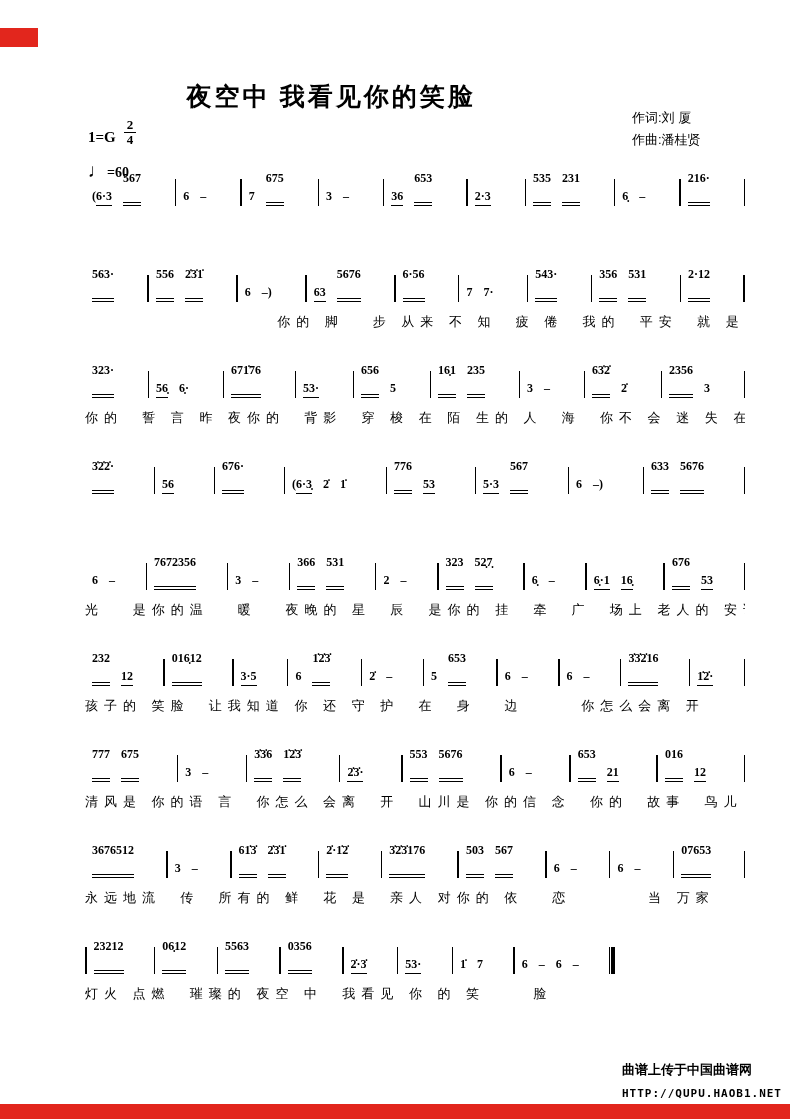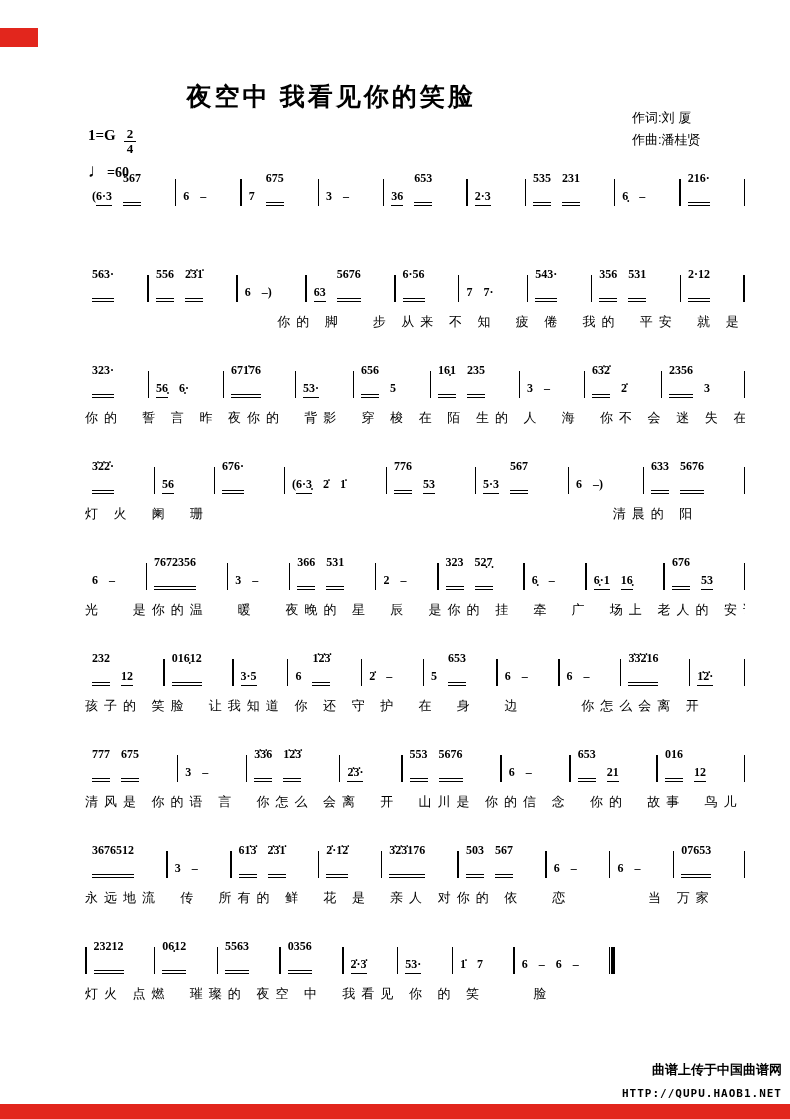--- a/index.html
+++ b/index.html
@@ -7,21 +7,21 @@
     width:790px;height:1119px;position:relative;background:#ffffff;
     font-family:"Liberation Serif","DejaVu Serif",serif;color:#000;overflow:hidden;
   }
   .red-block{position:absolute;}
   #red-top{left:0;top:28px;width:38px;height:19px;}
   #red-bottom{left:0;bottom:0;width:790px;height:15px;}
   #title{
     position:absolute;top:80px;left:0;width:662px;text-align:center;
     font-size:25px;font-weight:bold;letter-spacing:3px;
   }
-  #keyblock{position:absolute;left:88px;top:127px;display:flex;align-items:flex-start;}
+  #keyblock{position:absolute;left:88px;top:118px;display:flex;align-items:flex-end;}
   #keysig{font-size:15px;font-weight:bold;}
   .fraction{display:inline-block;margin-left:8px;text-align:center;font-size:13px;font-weight:bold;line-height:1.05;}
   .fraction .den{border-top:1.3px solid #000;padding:0 3px;}
   .fraction .num{padding:0 3px;}
   #tempo{position:absolute;left:88px;top:160px;font-size:14px;font-weight:bold;}
   #tempo .note-glyph{font-size:19px;}
   #credits{position:absolute;left:632px;top:107px;font-size:13px;line-height:22px;font-family:"Liberation Sans","DejaVu Sans",sans-serif;}
   #score{position:absolute;left:85px;top:174px;width:660px;}
   .system{height:96px;}
   .notes{
@@ -33,21 +33,21 @@
   .b1{border-bottom:1.5px solid #000;padding-bottom:3px;}
   .b2{border-bottom:4.5px double #000;padding-bottom:18px;}
   .paren{display:inline-block;line-height:1;padding-bottom:4px;}
   .barline{width:1.5px;background:#000;height:27px;flex:0 0 auto;}
   .endbar{width:6px;height:27px;border-left:1.5px solid #000;border-right:4px solid #000;box-sizing:border-box;flex:0 0 auto;}
   .lyrics{
     margin-top:11px;font-size:13px;letter-spacing:6px;white-space:pre;
     font-family:"Liberation Sans","DejaVu Sans",sans-serif;height:18px;overflow:hidden;
   }
   #footer{
-    position:absolute;right:8px;bottom:19px;text-align:right;
+    position:absolute;right:8px;bottom:19px;
     font-family:"DejaVu Sans","Liberation Sans",sans-serif;
   }
   #footer .site{font-size:13px;font-weight:bold;}
   #footer .url{font-size:11px;font-weight:bold;letter-spacing:1px;margin-top:8px;font-family:"DejaVu Sans Mono","Liberation Mono",monospace;}
 </style>
 </head>
 <body>
 
 <div id="red-top" class="red-block" style="background: rgb(226, 38, 29);"></div>
 <div id="red-bottom" class="red-block" style="background: rgb(226, 38, 29);"></div>
@@ -247,21 +247,20 @@
           <span><span class="tok">6</span></span>
           <span><span class="tok">–</span><span class="paren">)</span></span>
         </span>
         <span class="barline"></span>
         <span class="measure">
           <span><span class="tok b2">633</span></span>
           <span><span class="tok b2">5676</span></span>
         </span>
         <span class="barline"></span>
       </div>
-      <div class="lyrics">灯 火  阑  珊                                          清晨的 阳</div>
     </div>
     <div class="system">
       <div class="notes">
         <span class="measure">
           <span><span class="tok">6</span></span>
           <span><span class="tok">–</span></span>
         </span>
         <span class="barline"></span>
         <span class="measure">
           <span><span class="tok b2">7672356</span></span>

